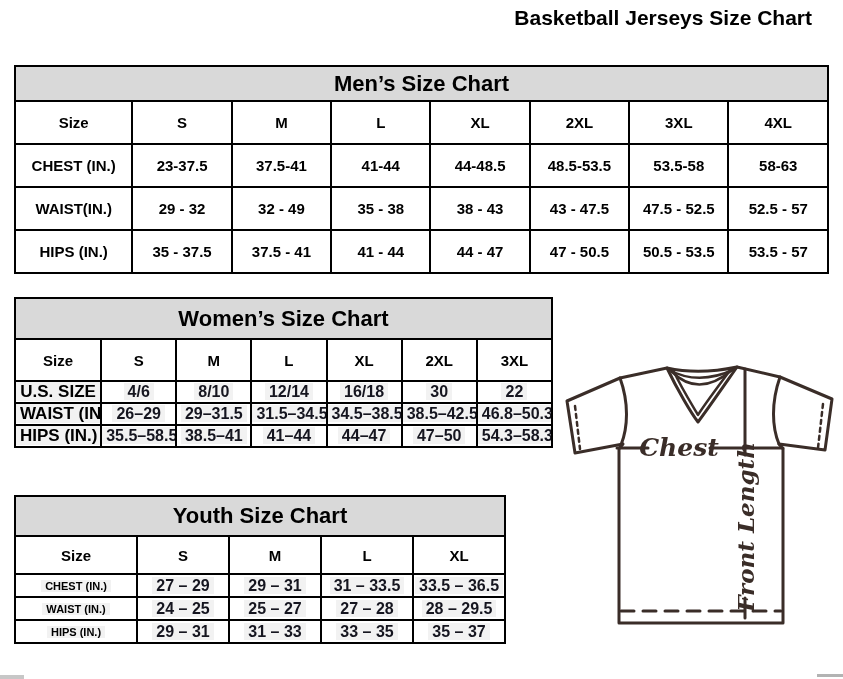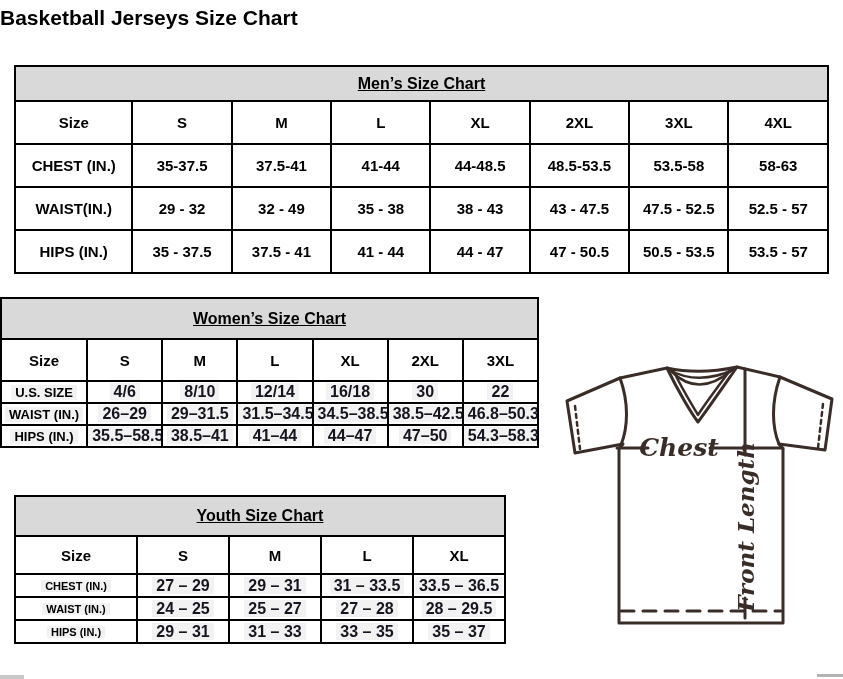--- a/index.html
+++ b/index.html
@@ -1,39 +1,39 @@
 <!DOCTYPE html>
 <html><head>
 <meta charset="utf-8">
 <style>
   html,body { margin:0; padding:0; }
   body {
     width:843px; height:679px; position:relative; overflow:hidden;
     background:#ffffff; font-family:"Liberation Sans", sans-serif;
   }
   .page-title {
-    position:absolute; top:6px; left:0; width:812px; text-align:left;
+    position:absolute; top:6px; left:0; width:812px; text-align:right;
     font-size:21px; font-weight:bold; color:#000;
   }
   table { border-collapse:collapse; table-layout:fixed; position:absolute; background:#fff; }
   th, td {
     border:2px solid #000; text-align:center; vertical-align:middle;
     padding:0; font-weight:bold; color:#000; overflow:hidden; white-space:nowrap;
   }
-  tr.band td { background:#d9d9d9; font-size:16px;text-decoration:underline; }
+  tr.band td { background:#d9d9d9; font-size:22px; }
   
   #mens { left:14px; top:65px; width:815px; }
   #mens tr.band td { height:33px; }
   #mens tr.hdr th, #mens tr.data td { height:41px; font-size:15px; }
   
-  #womens { left:0; top:297px; width:539px; }
+  #womens { left:14px; top:297px; width:539px; }
   #womens tr.band td { height:39px; }
   #womens tr.hdr th { height:40px; font-size:15px; }
   #womens tr.sm td { height:20px; font-size:16px; }
-  #womens tr.sm td.label { font-size:13px;margin-left:44px; }
+  #womens tr.sm td.label { font-size:17px;margin-left:44px; }
   
   #youth { left:14px; top:495px; width:485px; }
   #youth tr.band td { height:38px; }
   #youth tr.hdr th { height:36px; font-size:15px; }
   #youth tr.sm td { height:21px; font-size:16px; }
   #youth tr.sm td.label { font-size:11px; }
   
   tr.sm .v { background:#f2f2f2; padding:0 4px; color:#15151f; }
   tr.sm td.label .v { color:#000; }
   
@@ -67,21 +67,21 @@
         <th><span class="v">S</span></th>
         <th><span class="v">M</span></th>
         <th><span class="v">L</span></th>
         <th><span class="v">XL</span></th>
         <th><span class="v">2XL</span></th>
         <th><span class="v">3XL</span></th>
         <th><span class="v">4XL</span></th>
       </tr>
   <tr class="data">
     <td class="label"><span class="v">CHEST (IN.)</span></td>
-  <td><span class="v">35-37.5</span></td>
+  <td><span class="v">23-37.5</span></td>
         <td><span class="v">37.5-41</span></td>
         <td><span class="v">41-44</span></td>
         <td><span class="v">44-48.5</span></td>
         <td><span class="v">48.5-53.5</span></td>
         <td><span class="v">53.5-58</span></td>
         <td><span class="v">58-63</span></td>
       </tr>
   <tr class="data">
     <td class="label"><span class="v">WAIST(IN.)</span></td>
   <td><span class="v">29 - 32</span></td>

